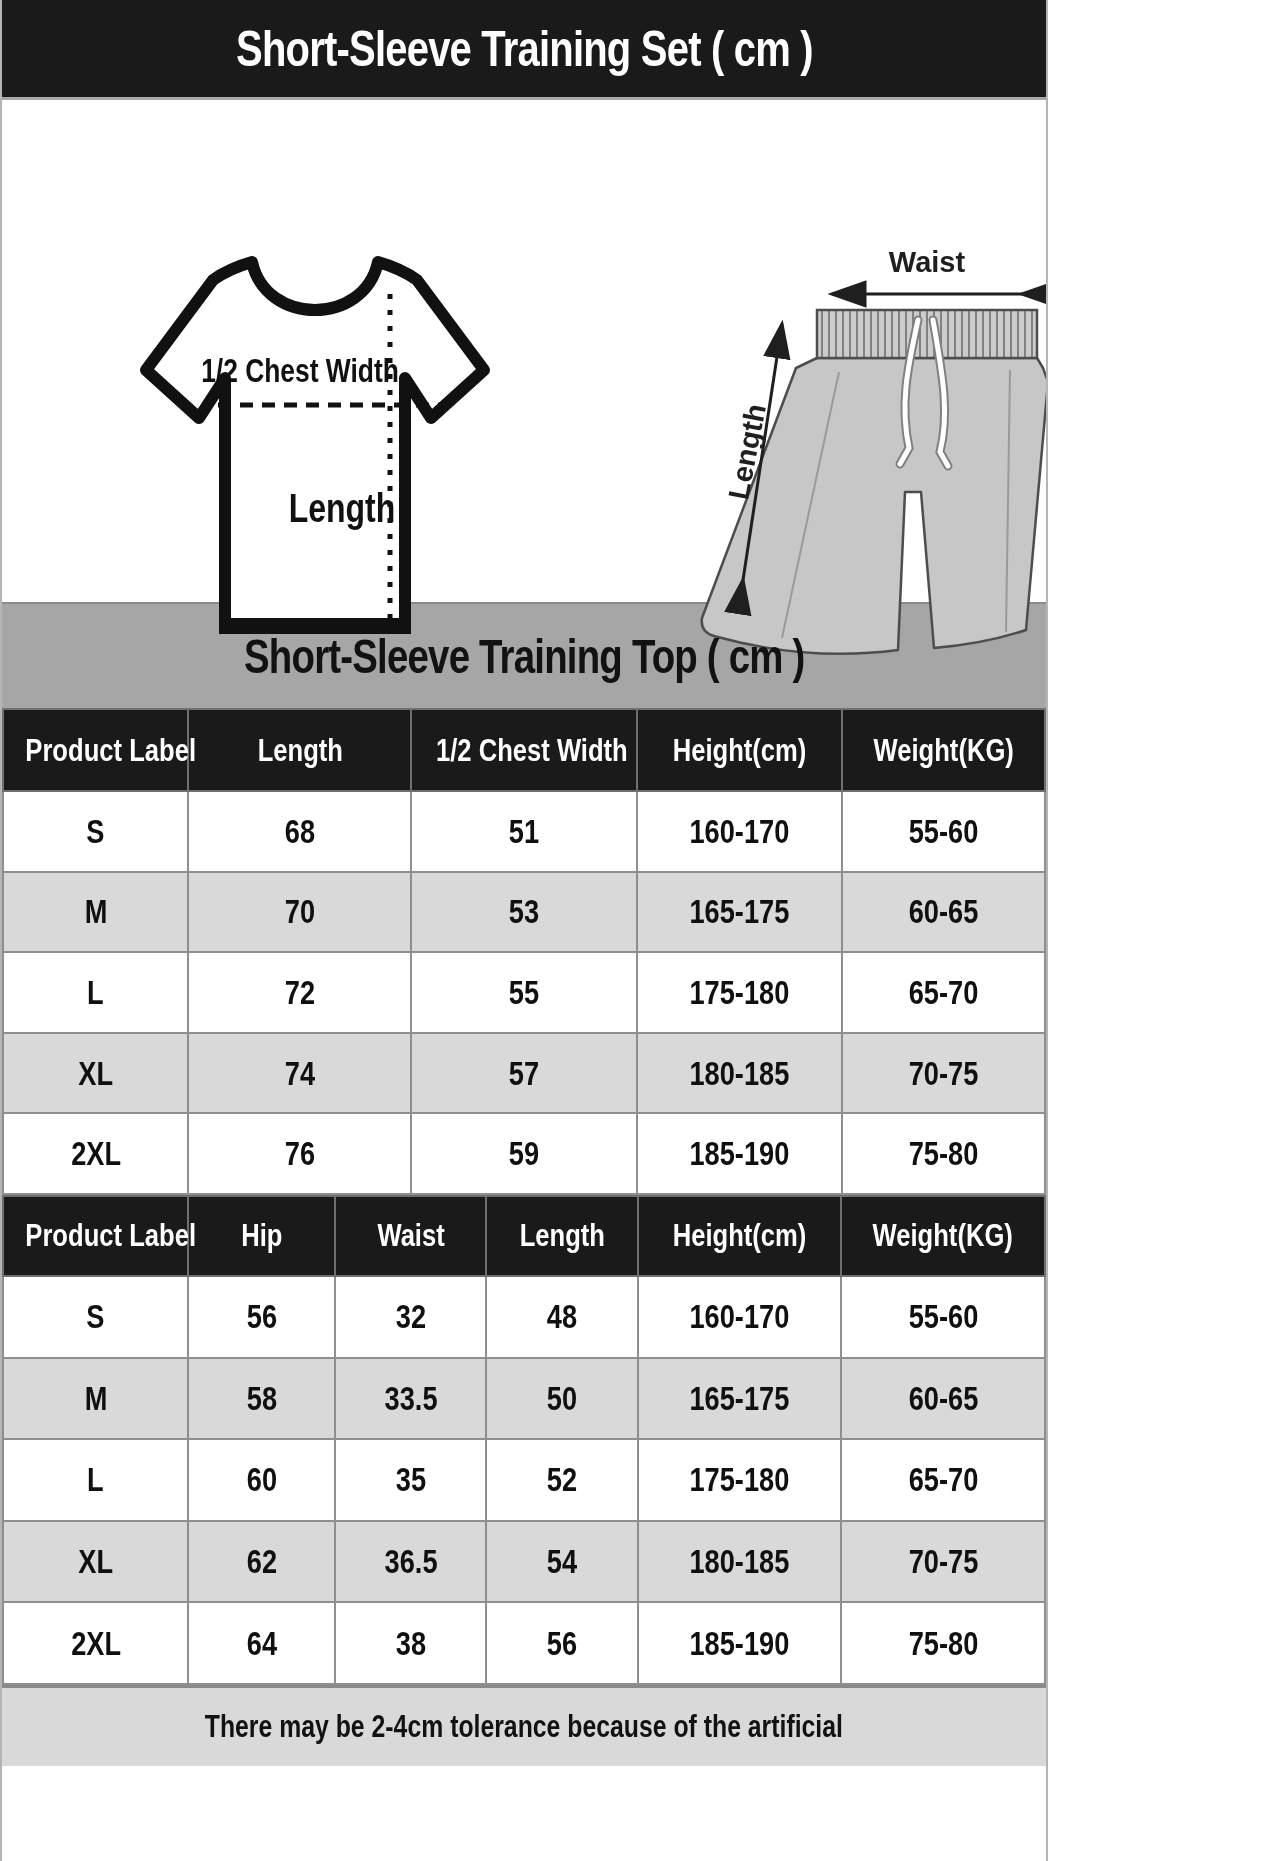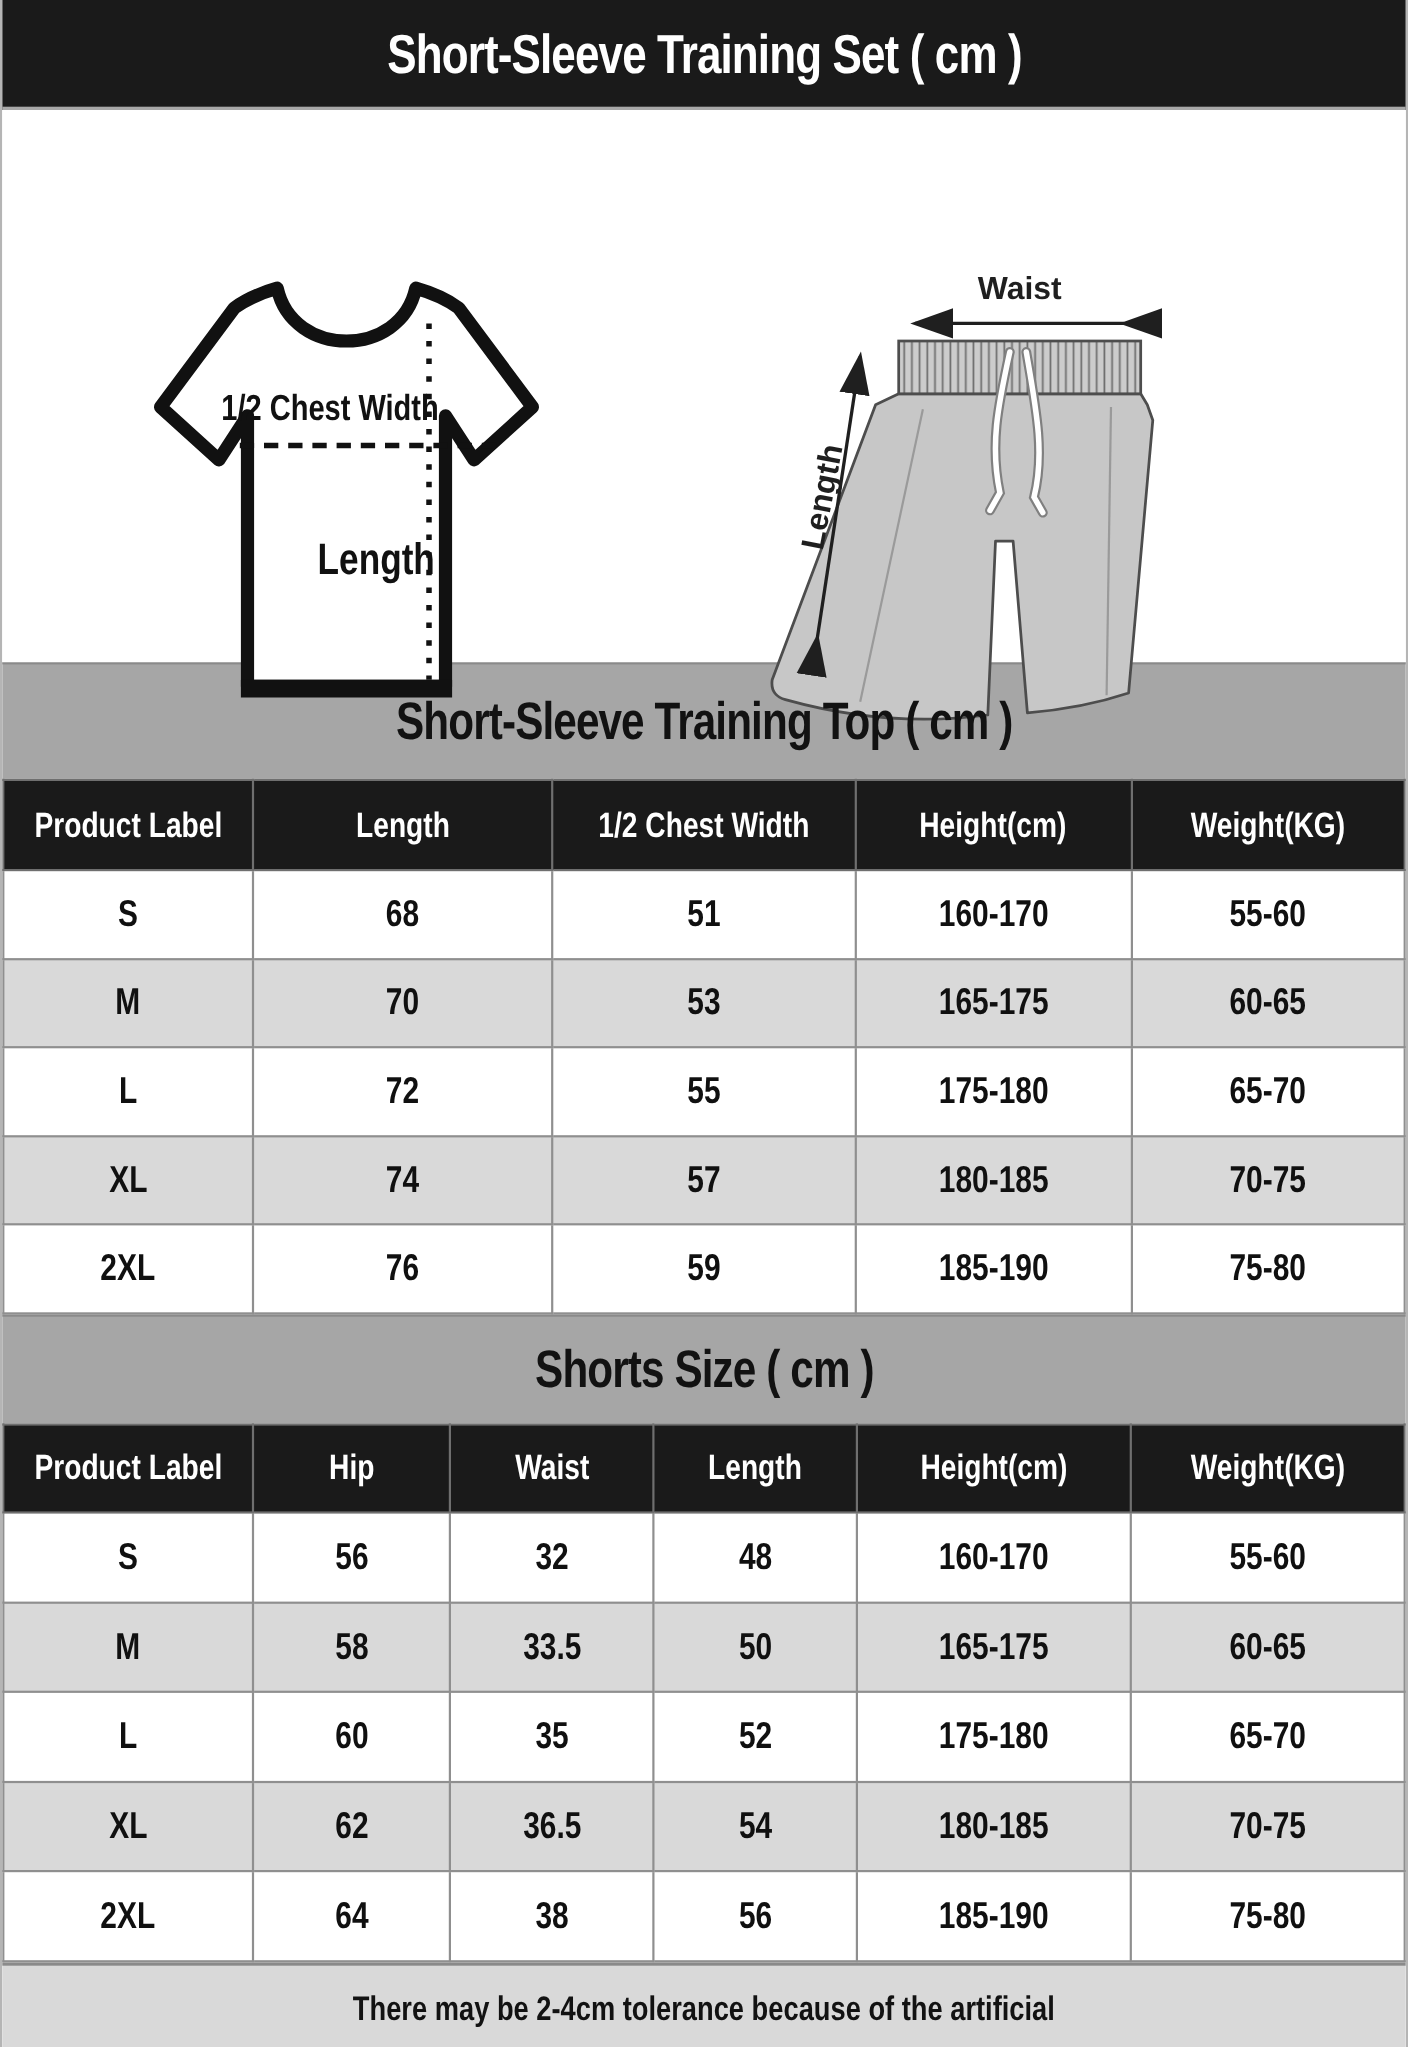--- a/index.html
+++ b/index.html
@@ -1,17 +1,17 @@
 <!DOCTYPE html>
 <html><head>
 <meta charset="utf-8">
 <style>
   html,body{margin:0;padding:0;background:#ffffff;}
   #page{
-    width:1280px;height:1861px;position:relative;box-sizing:border-box;
+    width:1048px;height:1861px;position:relative;box-sizing:border-box;
     font-family:"Liberation Sans",sans-serif;background:#ffffff;
     border-left:2px solid #b5b5b5;border-right:2px solid #b5b5b5;
     overflow:hidden;
   }
   .cond{display:inline-block;transform:scaleX(0.8);transform-origin:center;white-space:nowrap;}
   
   .title-band{
     height:100px;background:#1a1a1a;display:flex;align-items:center;justify-content:center;
     border-bottom:3px solid #a8a8a8;box-sizing:border-box;
   }
@@ -164,23 +164,20 @@
         <tr>
           <td><span class="cond">2XL</span></td>
           <td><span class="cond">76</span></td>
           <td><span class="cond">59</span></td>
           <td><span class="cond">185-190</span></td>
           <td><span class="cond">75-80</span></td>
         </tr>
       </tbody>
   </table>
 
-  <div class="section-header" id="section-header-shorts">
-    <span class="cond">Shorts Size ( cm )</span>
-  </div>
 
   <table id="size-table-shorts">
     <colgroup>
       <col style="width:17.8%">
         <col style="width:14.1%">
         <col style="width:14.5%">
       <col style="width:14.5%">
         <col style="width:19.55%">
         <col style="width:19.55%">
     </colgroup>

